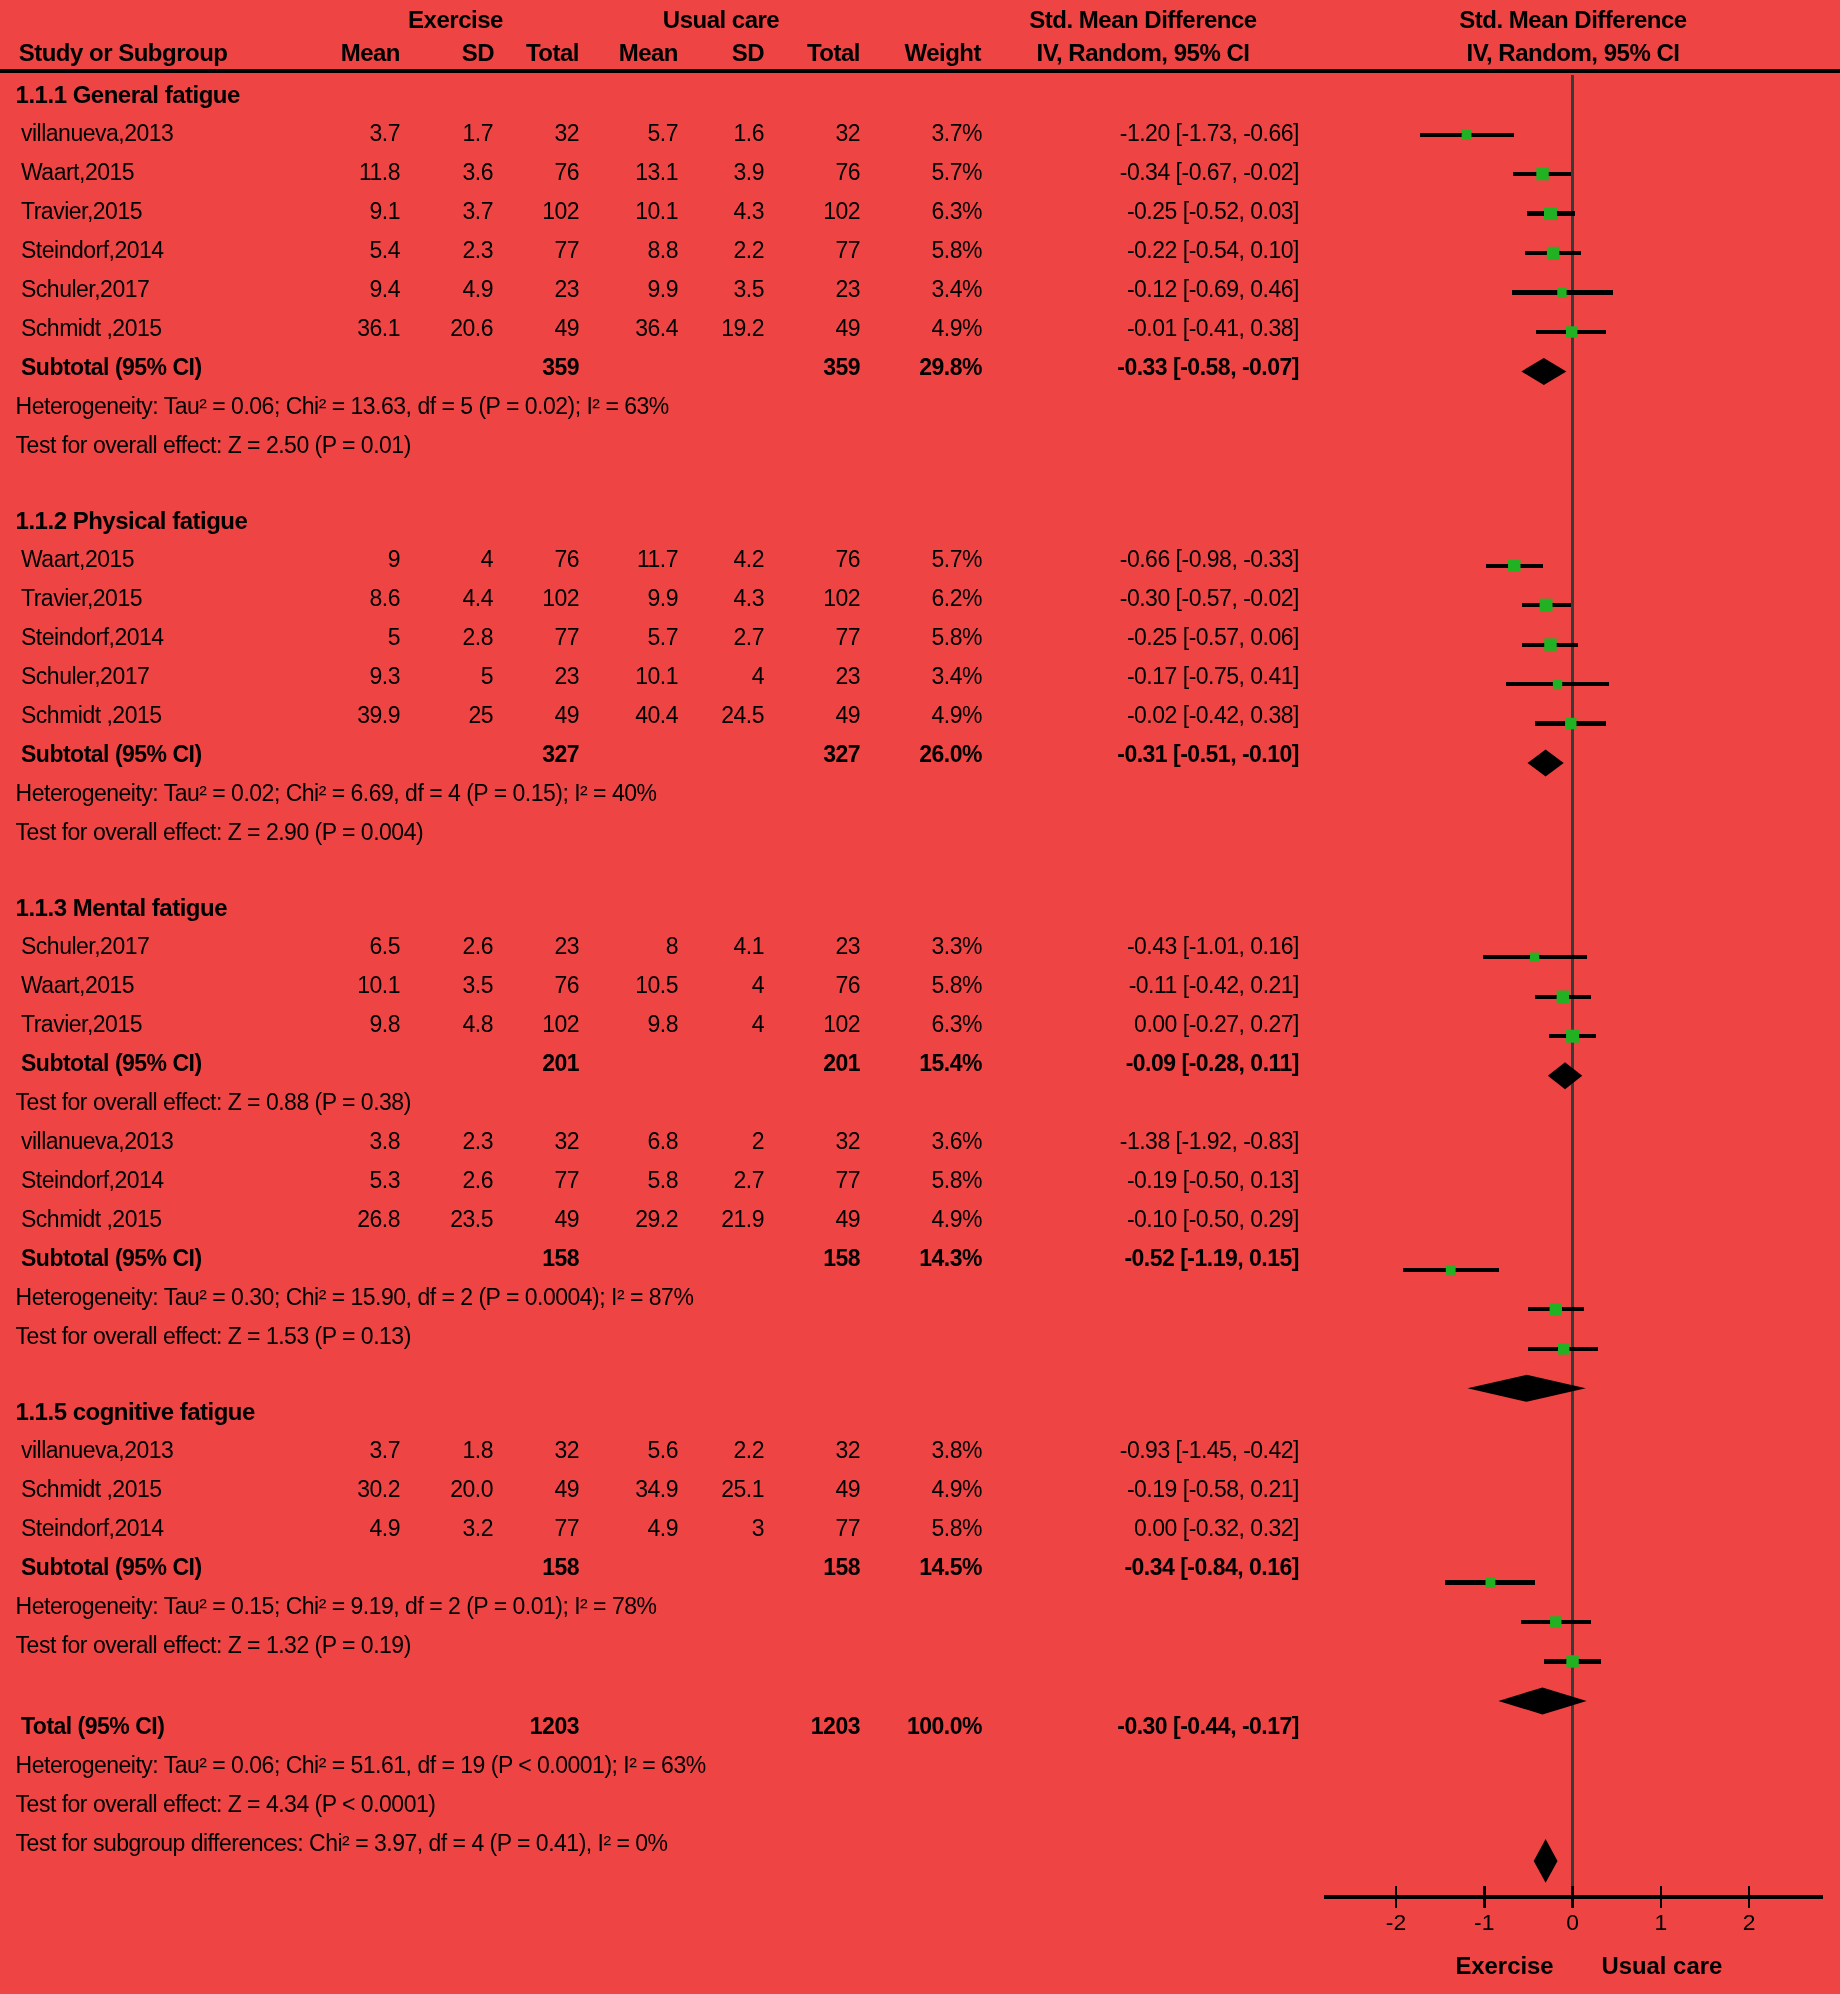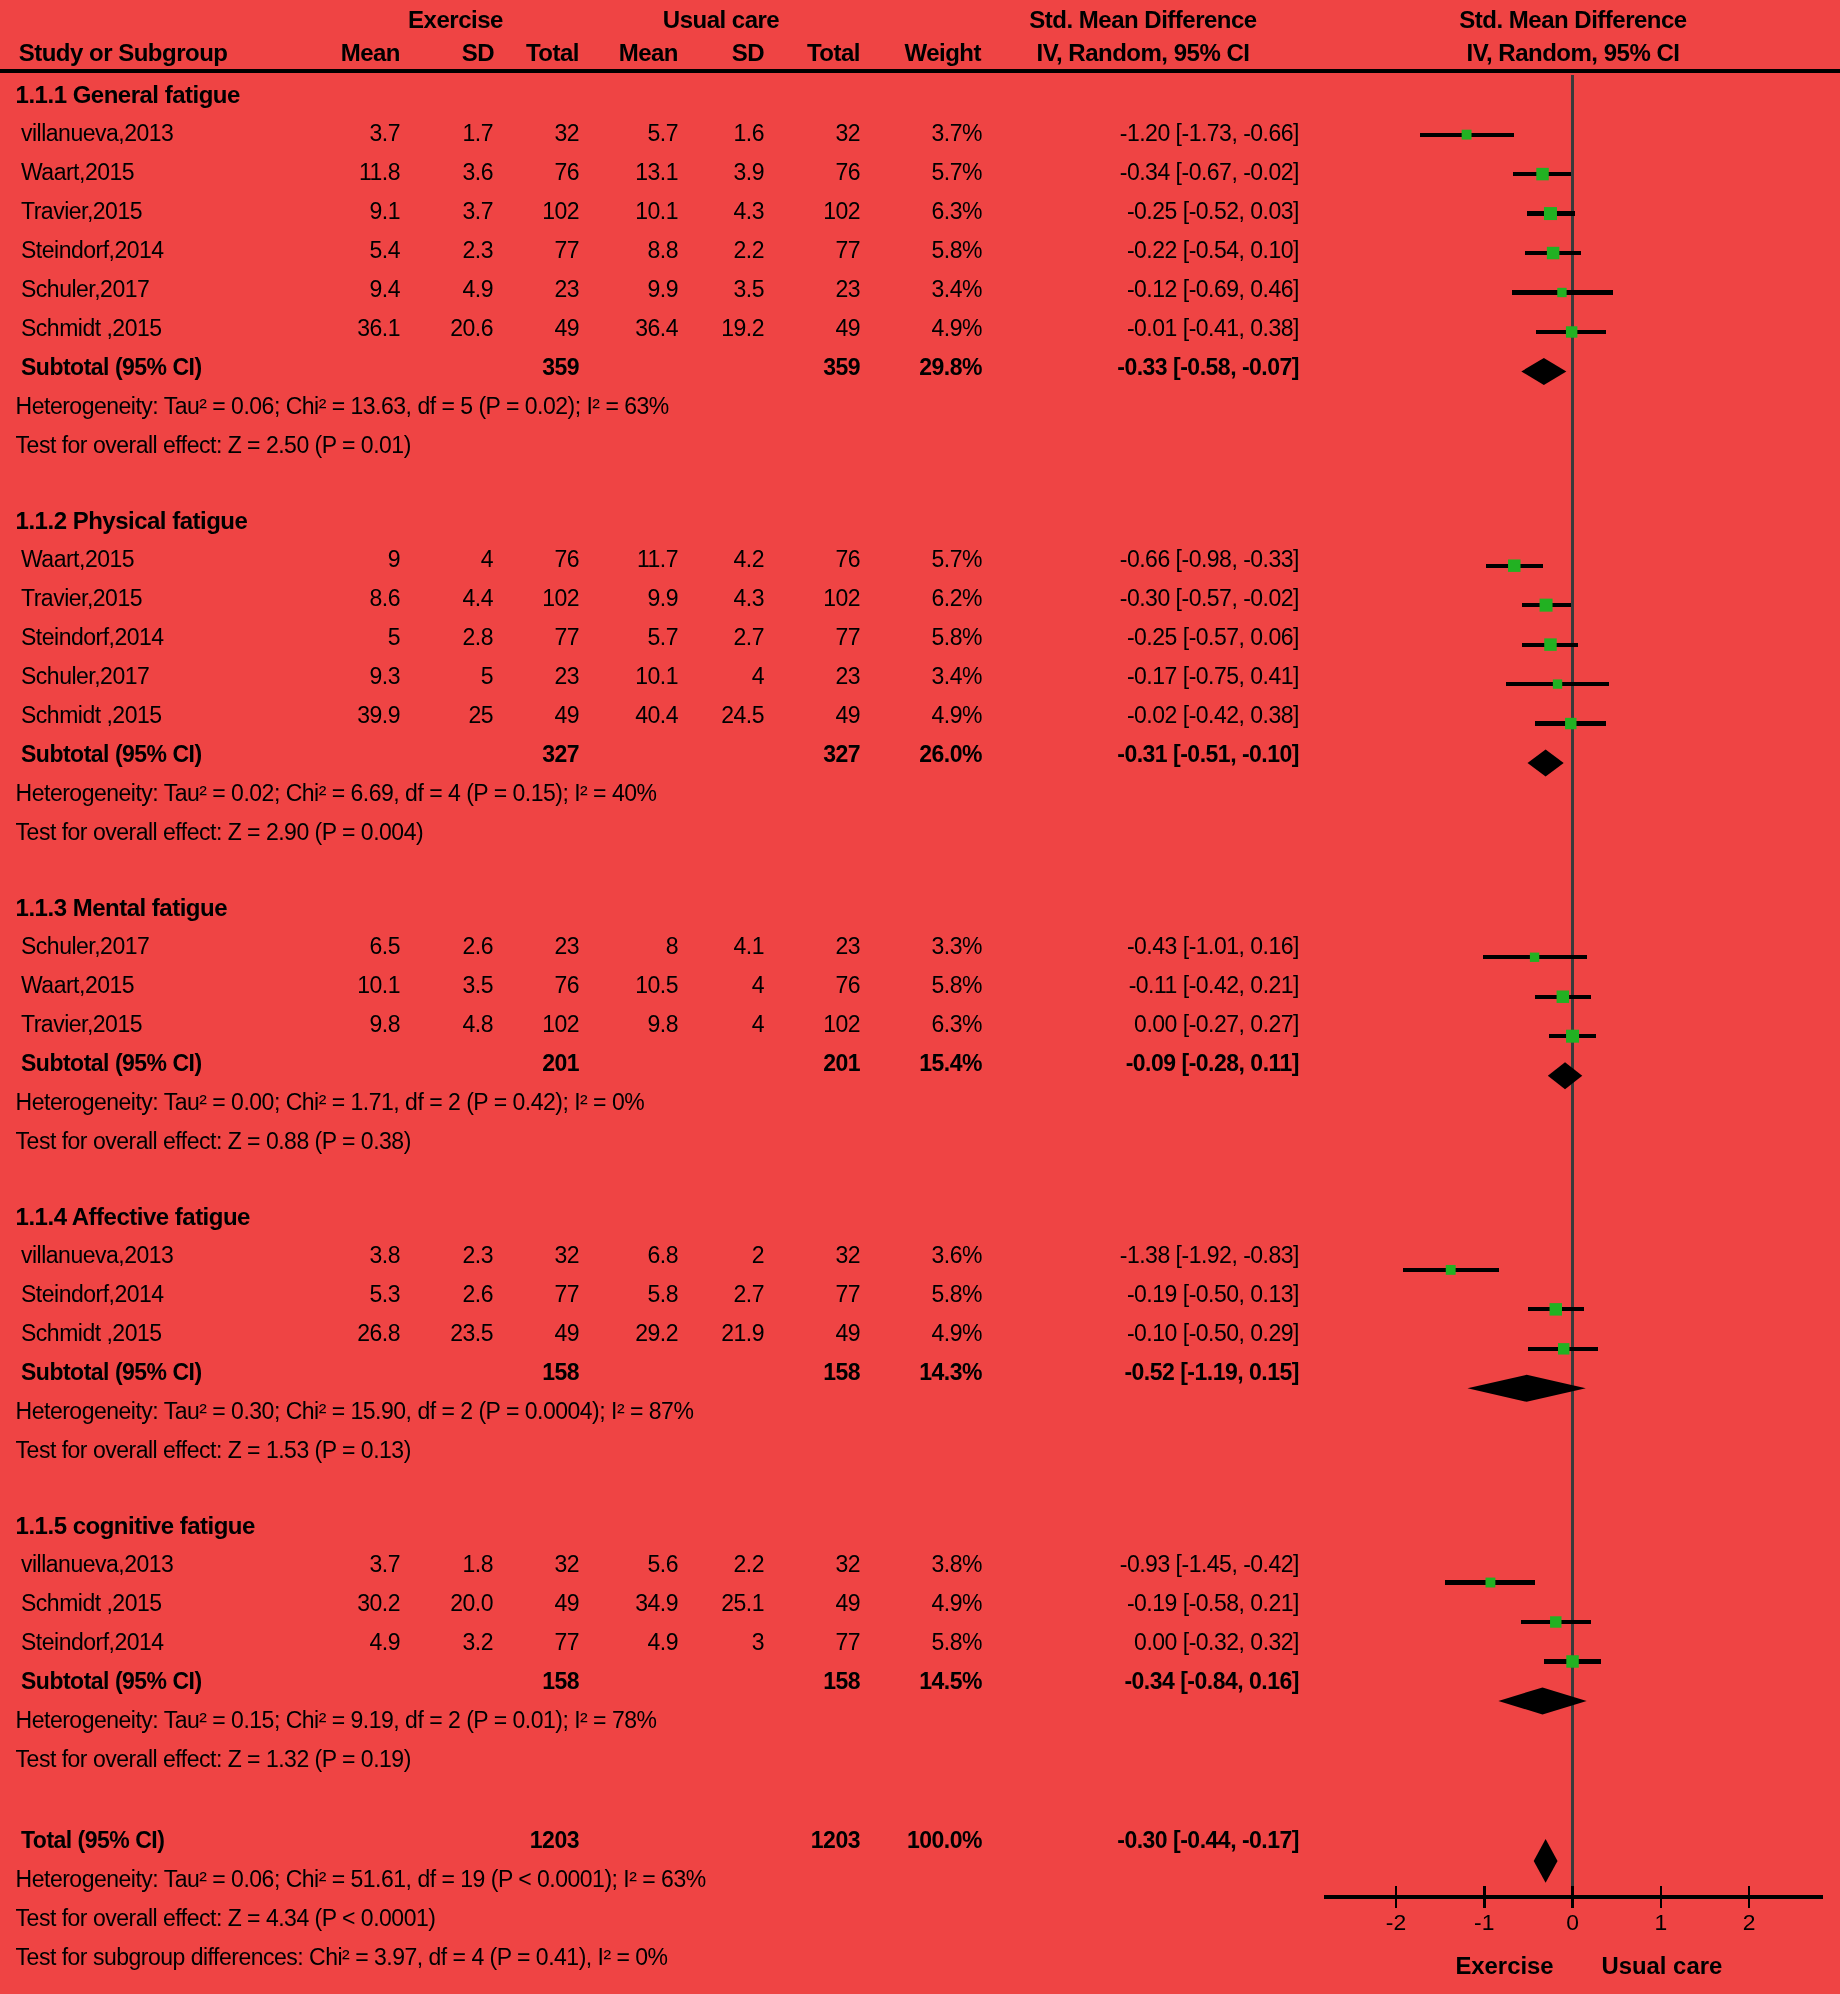--- a/index.html
+++ b/index.html
@@ -65,23 +65,21 @@
       <div class="row"><span class="c study">Schuler,2017</span><span class="c">9.3</span><span class="c">5</span><span class="c">23</span><span class="c">10.1</span><span class="c">4</span><span class="c">23</span><span class="c">3.4%</span><span class="c">-0.17 [-0.75, 0.41]</span></div>
       <div class="row"><span class="c study">Schmidt ,2015</span><span class="c">39.9</span><span class="c">25</span><span class="c">49</span><span class="c">40.4</span><span class="c">24.5</span><span class="c">49</span><span class="c">4.9%</span><span class="c">-0.02 [-0.42, 0.38]</span></div>
       <div class="row"><span class="c study bold">Subtotal (95% CI)</span><span class="c"></span><span class="c"></span><span class="c bold">327</span><span class="c"></span><span class="c"></span><span class="c bold">327</span><span class="c bold">26.0%</span><span class="c bold">-0.31 [-0.51, -0.10]</span></div>
       <div class="row"><span class="c full">Heterogeneity: Tau² = 0.02; Chi² = 6.69, df = 4 (P = 0.15); I² = 40%</span></div>
       <div class="row"><span class="c full">Test for overall effect: Z = 2.90 (P = 0.004)</span></div>
       <div class="row gap"><span class="c full bold sect-title">1.1.3 Mental fatigue</span></div>
       <div class="row"><span class="c study">Schuler,2017</span><span class="c">6.5</span><span class="c">2.6</span><span class="c">23</span><span class="c">8</span><span class="c">4.1</span><span class="c">23</span><span class="c">3.3%</span><span class="c">-0.43 [-1.01, 0.16]</span></div>
       <div class="row"><span class="c study">Waart,2015</span><span class="c">10.1</span><span class="c">3.5</span><span class="c">76</span><span class="c">10.5</span><span class="c">4</span><span class="c">76</span><span class="c">5.8%</span><span class="c">-0.11 [-0.42, 0.21]</span></div>
       <div class="row"><span class="c study">Travier,2015</span><span class="c">9.8</span><span class="c">4.8</span><span class="c">102</span><span class="c">9.8</span><span class="c">4</span><span class="c">102</span><span class="c">6.3%</span><span class="c">0.00 [-0.27, 0.27]</span></div>
       <div class="row"><span class="c study bold">Subtotal (95% CI)</span><span class="c"></span><span class="c"></span><span class="c bold">201</span><span class="c"></span><span class="c"></span><span class="c bold">201</span><span class="c bold">15.4%</span><span class="c bold">-0.09 [-0.28, 0.11]</span></div>
-      <div class="row"><span class="c full">Heterogeneity: Tau² = 0.00; Chi² = 1.71, df = 2 (P = 0.42); I² = 0%</span></div>
       <div class="row"><span class="c full">Test for overall effect: Z = 0.88 (P = 0.38)</span></div>
-      <div class="row gap"><span class="c full bold sect-title">1.1.4 Affective fatigue</span></div>
       <div class="row"><span class="c study">villanueva,2013</span><span class="c">3.8</span><span class="c">2.3</span><span class="c">32</span><span class="c">6.8</span><span class="c">2</span><span class="c">32</span><span class="c">3.6%</span><span class="c">-1.38 [-1.92, -0.83]</span></div>
       <div class="row"><span class="c study">Steindorf,2014</span><span class="c">5.3</span><span class="c">2.6</span><span class="c">77</span><span class="c">5.8</span><span class="c">2.7</span><span class="c">77</span><span class="c">5.8%</span><span class="c">-0.19 [-0.50, 0.13]</span></div>
       <div class="row"><span class="c study">Schmidt ,2015</span><span class="c">26.8</span><span class="c">23.5</span><span class="c">49</span><span class="c">29.2</span><span class="c">21.9</span><span class="c">49</span><span class="c">4.9%</span><span class="c">-0.10 [-0.50, 0.29]</span></div>
       <div class="row"><span class="c study bold">Subtotal (95% CI)</span><span class="c"></span><span class="c"></span><span class="c bold">158</span><span class="c"></span><span class="c"></span><span class="c bold">158</span><span class="c bold">14.3%</span><span class="c bold">-0.52 [-1.19, 0.15]</span></div>
       <div class="row"><span class="c full">Heterogeneity: Tau² = 0.30; Chi² = 15.90, df = 2 (P = 0.0004); I² = 87%</span></div>
       <div class="row"><span class="c full">Test for overall effect: Z = 1.53 (P = 0.13)</span></div>
       <div class="row gap"><span class="c full bold sect-title">1.1.5 cognitive fatigue</span></div>
       <div class="row"><span class="c study">villanueva,2013</span><span class="c">3.7</span><span class="c">1.8</span><span class="c">32</span><span class="c">5.6</span><span class="c">2.2</span><span class="c">32</span><span class="c">3.8%</span><span class="c">-0.93 [-1.45, -0.42]</span></div>
       <div class="row"><span class="c study">Schmidt ,2015</span><span class="c">30.2</span><span class="c">20.0</span><span class="c">49</span><span class="c">34.9</span><span class="c">25.1</span><span class="c">49</span><span class="c">4.9%</span><span class="c">-0.19 [-0.58, 0.21]</span></div>
       <div class="row"><span class="c study">Steindorf,2014</span><span class="c">4.9</span><span class="c">3.2</span><span class="c">77</span><span class="c">4.9</span><span class="c">3</span><span class="c">77</span><span class="c">5.8%</span><span class="c">0.00 [-0.32, 0.32]</span></div>

